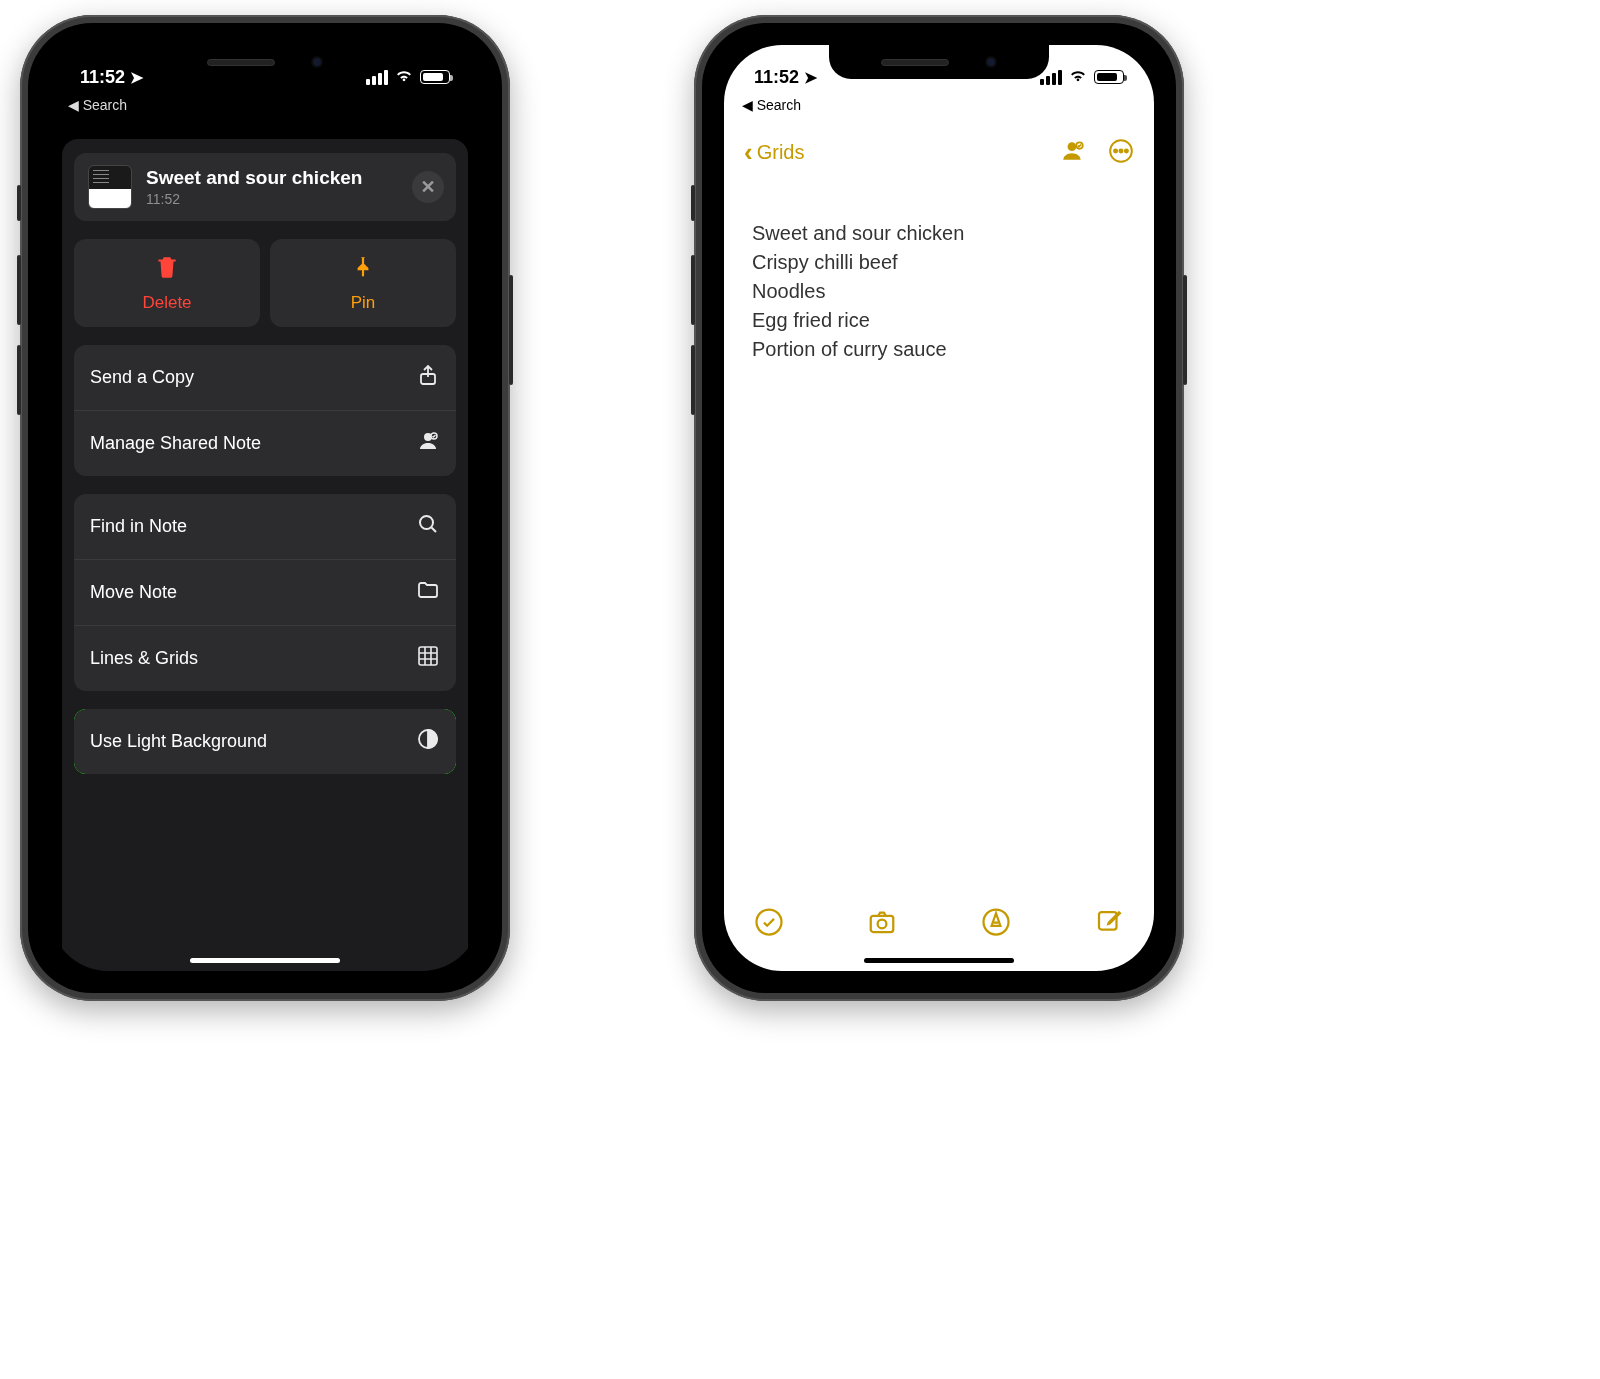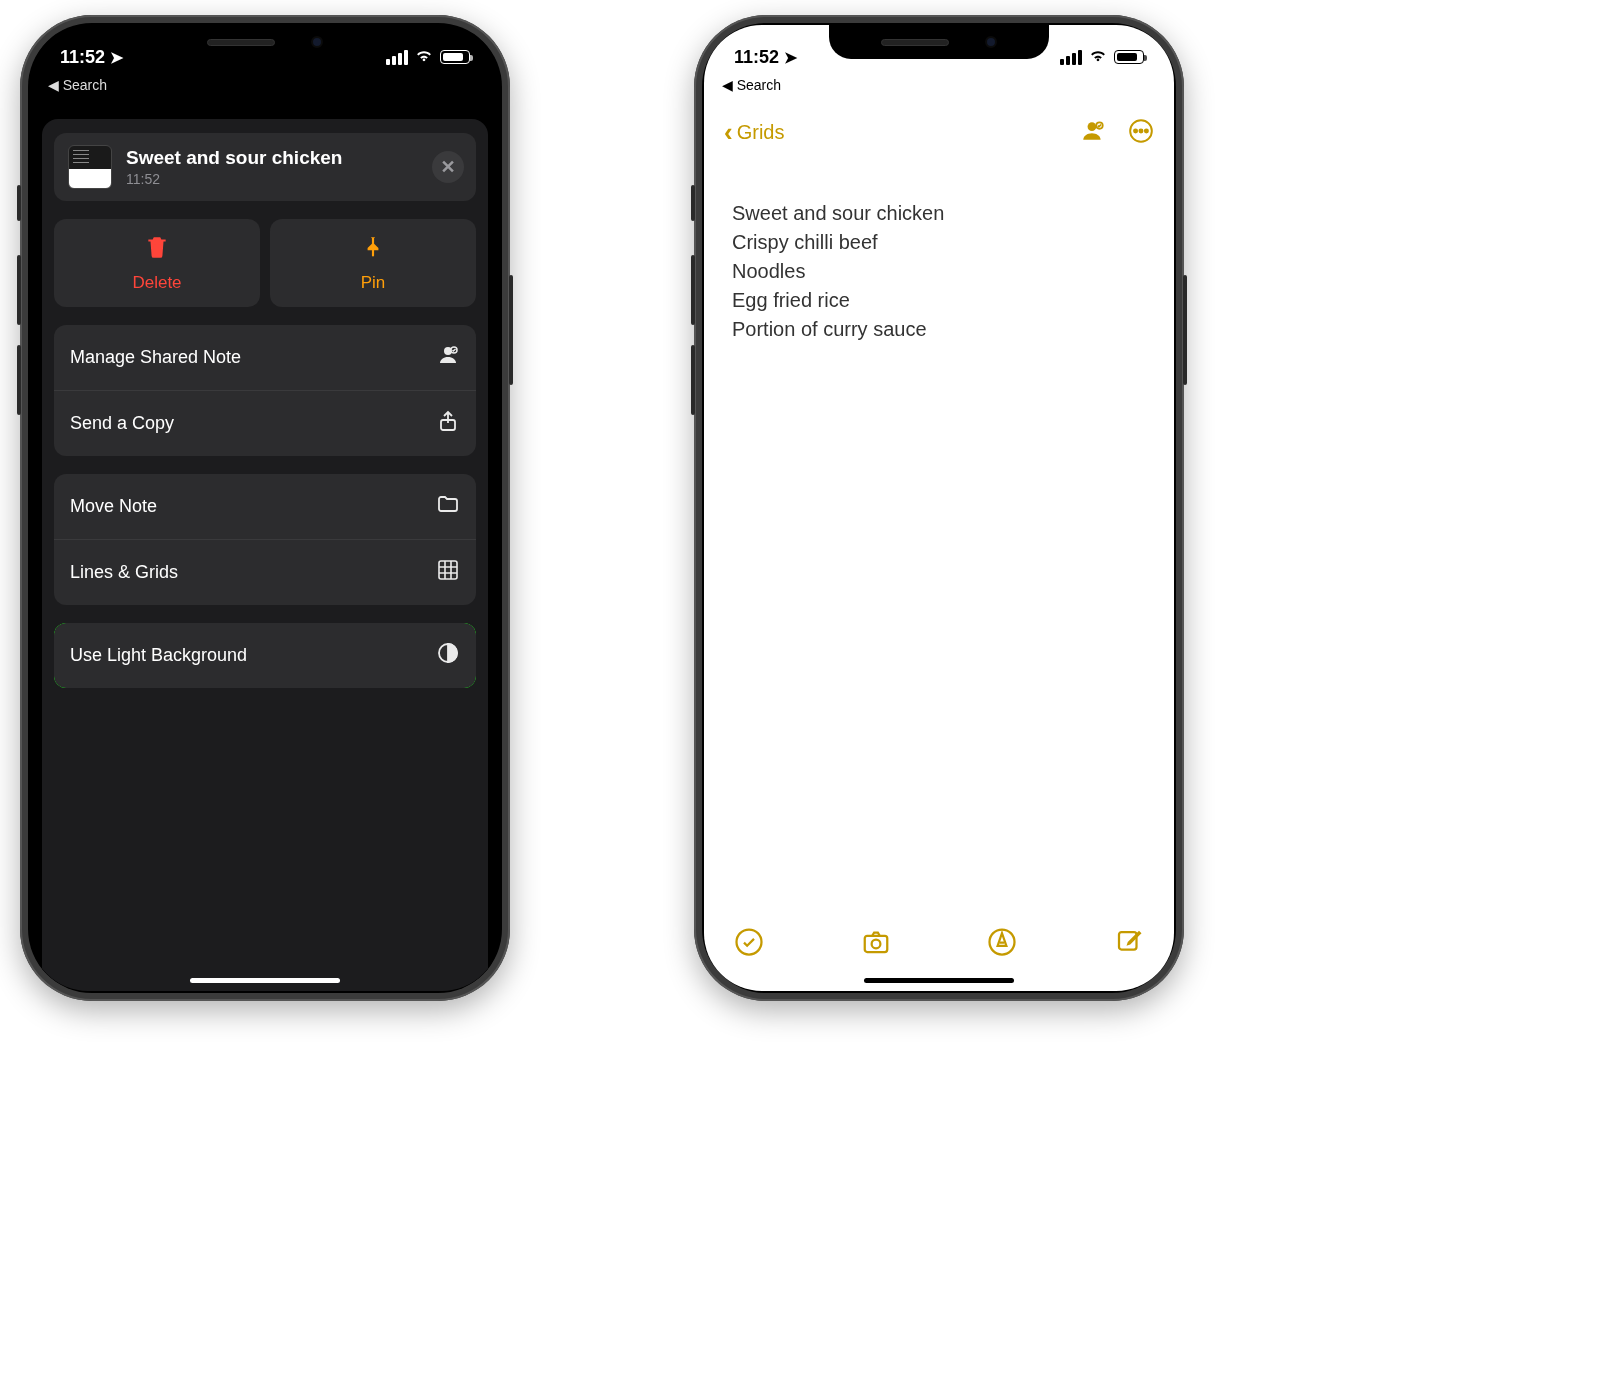--- a/index.html
+++ b/index.html
@@ -18,21 +18,21 @@
     background: #3b3b3b;
     padding: 8px;
     box-shadow: 0 0 0 2px #555 inset, 0 10px 30px rgba(0,0,0,.3);
   }
   .phone-left  { left: 20px;  top: 15px; }
   .phone-right { left: 694px; top: 15px; }
   .bezel {
     width: 100%; height: 100%;
     border-radius: 64px;
     background: #000;
-    padding: 2px;
+    padding: 22px;
     position: relative;
   }
   .screen {
     width: 100%; height: 100%;
     border-radius: 58px;
     overflow: hidden;
     position: relative;
   }
   .screen-dark  { background: #000; color: #fff; }
   .screen-light { background: #fff; color: #000; }
@@ -254,42 +254,51 @@
               <svg viewBox="0 0 24 24" width="26" height="26" fill="currentColor">
                   <path d="M14 3l-1 1v5l4 4v2H13v5l-1 1-1-1v-5H7v-2l4-4V4l-1-1h4z"></path>
                 </svg>
             </span>
             <span class="lbl">Pin</span>
           </div>
         </div>
 
         <div class="menu-group">
           <div class="menu-row">
+            <span>Send a Copy</span>
+            <span class="ricon">
+              <svg viewBox="0 0 24 24" stroke="currentColor" fill="none" stroke-width="1.8">
+                  <path d="M12 3v11M8 7l4-4 4 4"></path>
+                  <rect x="5" y="11" width="14" height="10" rx="2"></rect>
+                </svg>
+            </span>
+          </div>
+          <div class="menu-row">
             <span>Manage Shared Note</span>
             <span class="ricon">
               <svg viewBox="0 0 24 24" fill="currentColor">
                   <circle cx="12" cy="8" r="4"></circle>
                   <path d="M4 20c0-3.3 3.6-6 8-6s8 2.7 8 6"></path>
                   <circle cx="18" cy="7" r="3" fill="#1c1c1e" stroke="currentColor" stroke-width="1.5"></circle>
                   <path d="M16.5 7l1 1 2-2" stroke="currentColor" fill="none" stroke-width="1.5"></path>
                 </svg>
             </span>
           </div>
+        </div>
+
+        <div class="menu-group">
           <div class="menu-row">
-            <span>Send a Copy</span>
-            <span class="ricon">
-              <svg viewBox="0 0 24 24" stroke="currentColor" fill="none" stroke-width="1.8">
-                  <path d="M12 3v11M8 7l4-4 4 4"></path>
-                  <rect x="5" y="11" width="14" height="10" rx="2"></rect>
-                </svg>
-            </span>
-          </div>
-        </div>
-
-        <div class="menu-group">
+            <span>Find in Note</span>
+            <span class="ricon">
+              <svg viewBox="0 0 24 24" stroke="currentColor" fill="none" stroke-width="2">
+                  <circle cx="10.5" cy="10.5" r="6.5"></circle>
+                  <path d="M20 20l-4.5-4.5"></path>
+                </svg>
+            </span>
+          </div>
           <div class="menu-row">
             <span>Move Note</span>
             <span class="ricon">
               <svg viewBox="0 0 24 24" stroke="currentColor" fill="none" stroke-width="1.8">
                   <path d="M3 7a2 2 0 012-2h4l2 2h8a2 2 0 012 2v8a2 2 0 01-2 2H5a2 2 0 01-2-2V7z"></path>
                 </svg>
             </span>
           </div>
           <div class="menu-row">
             <span>Lines &amp; Grids</span>

